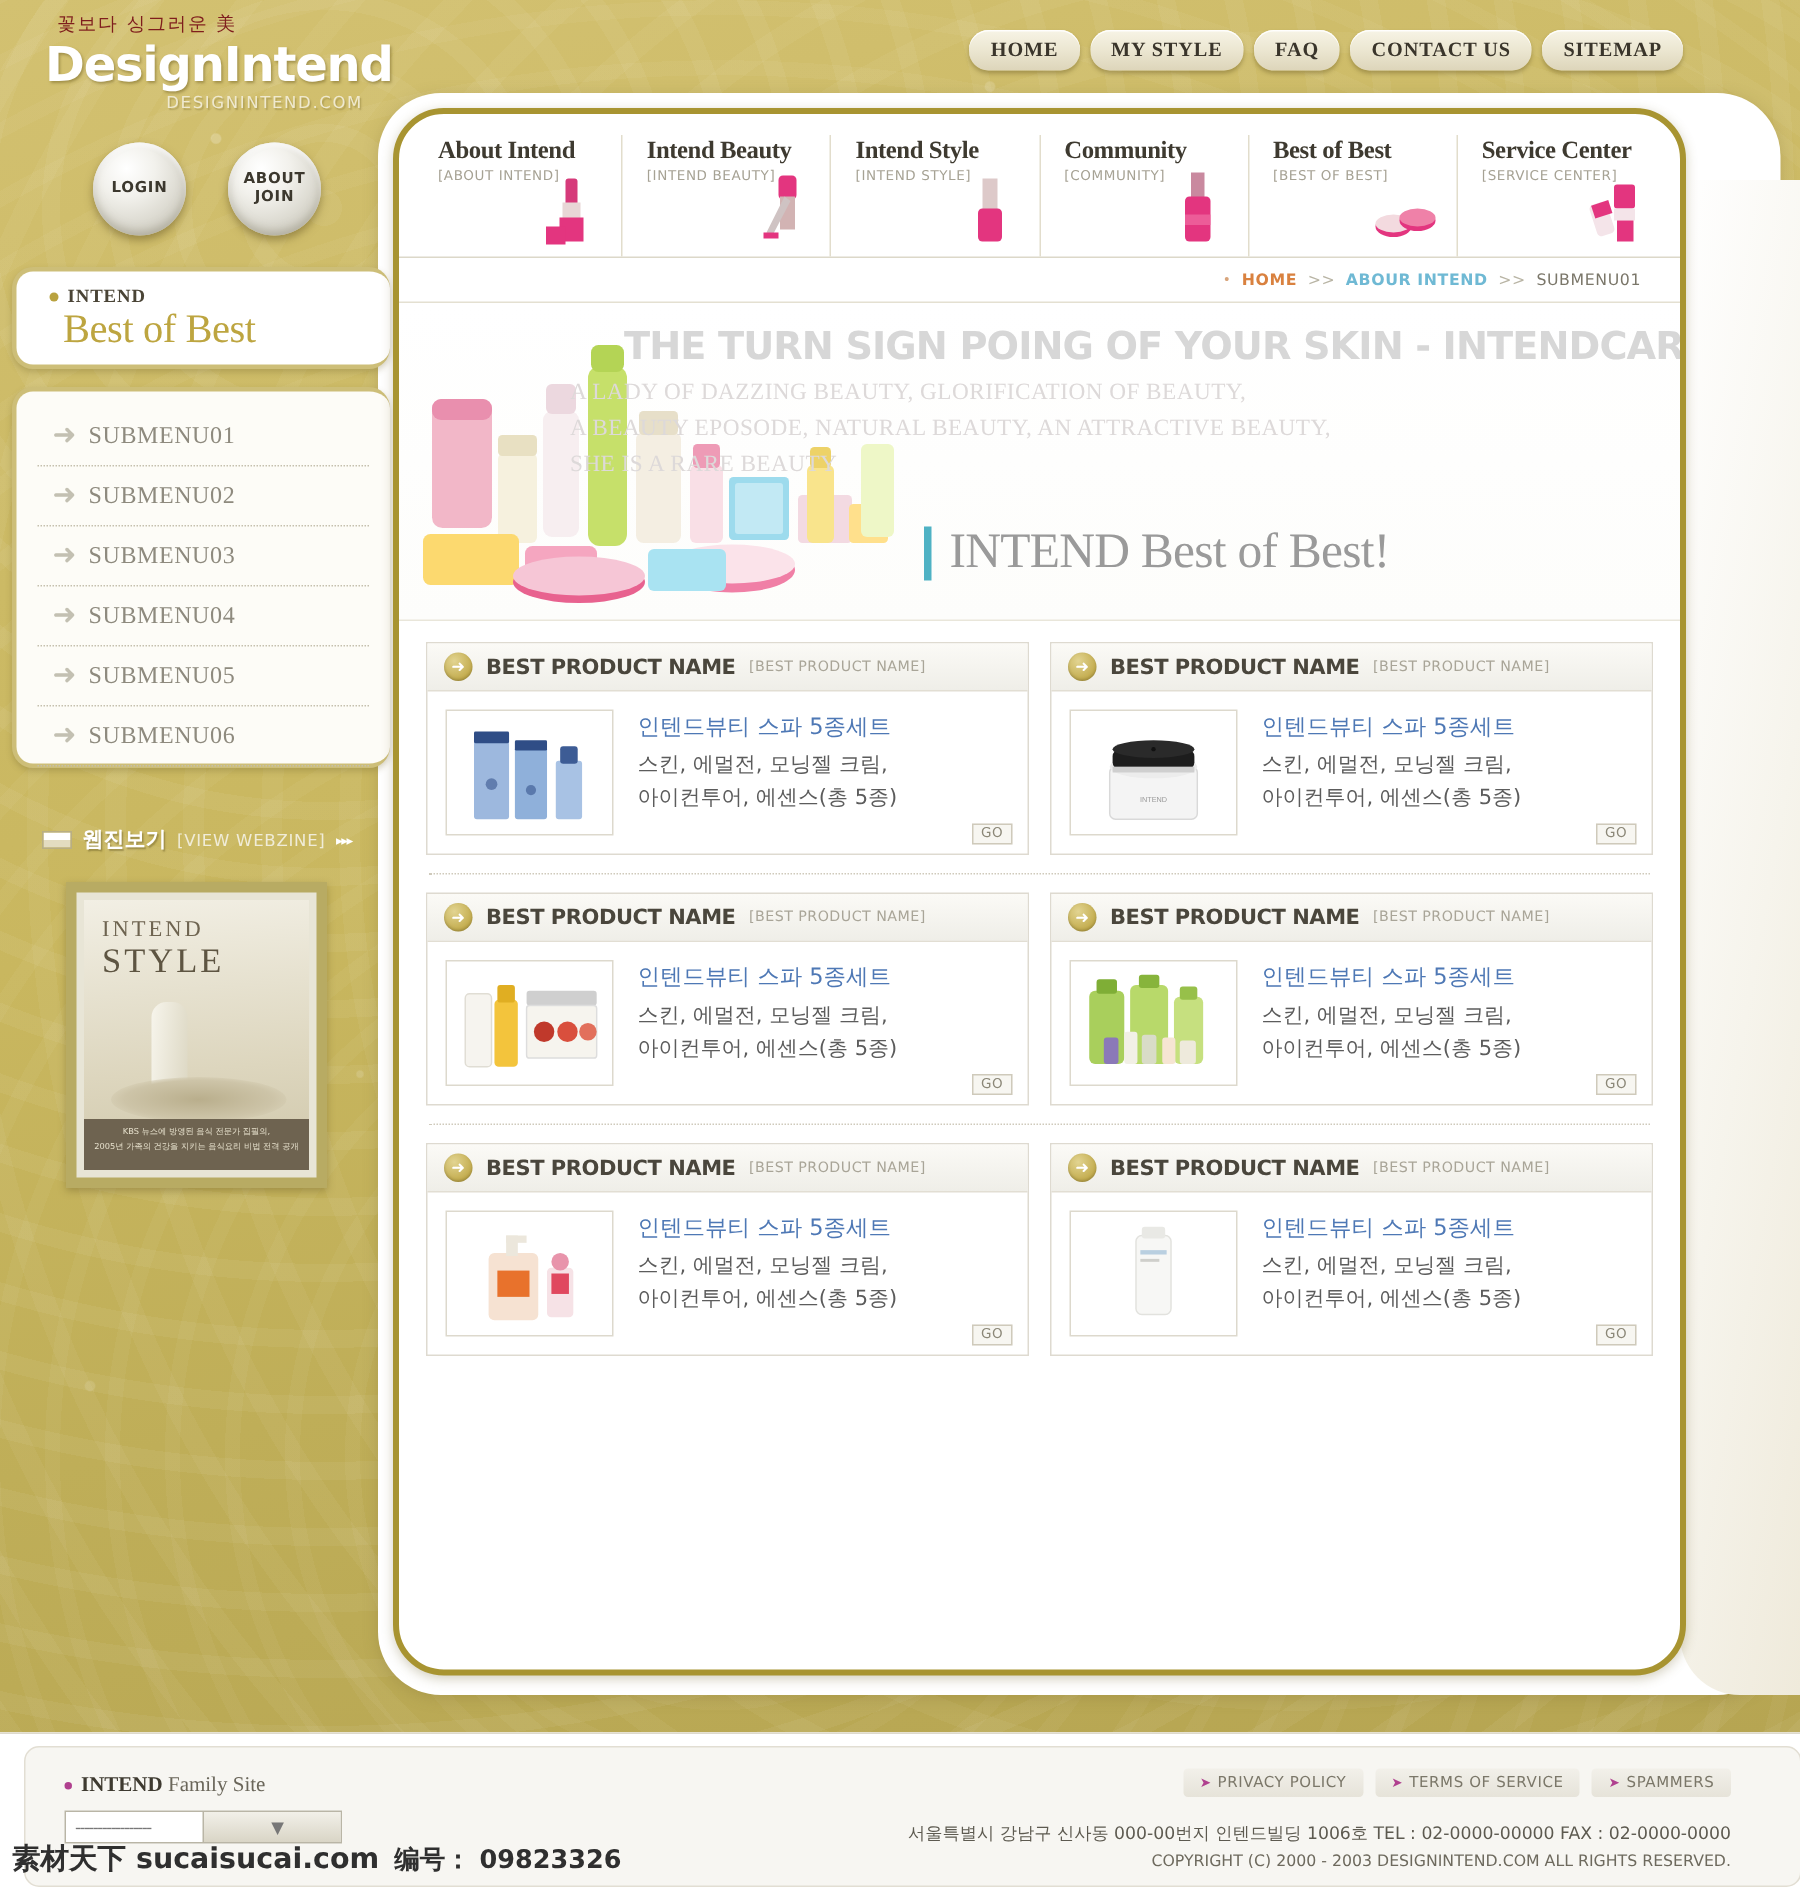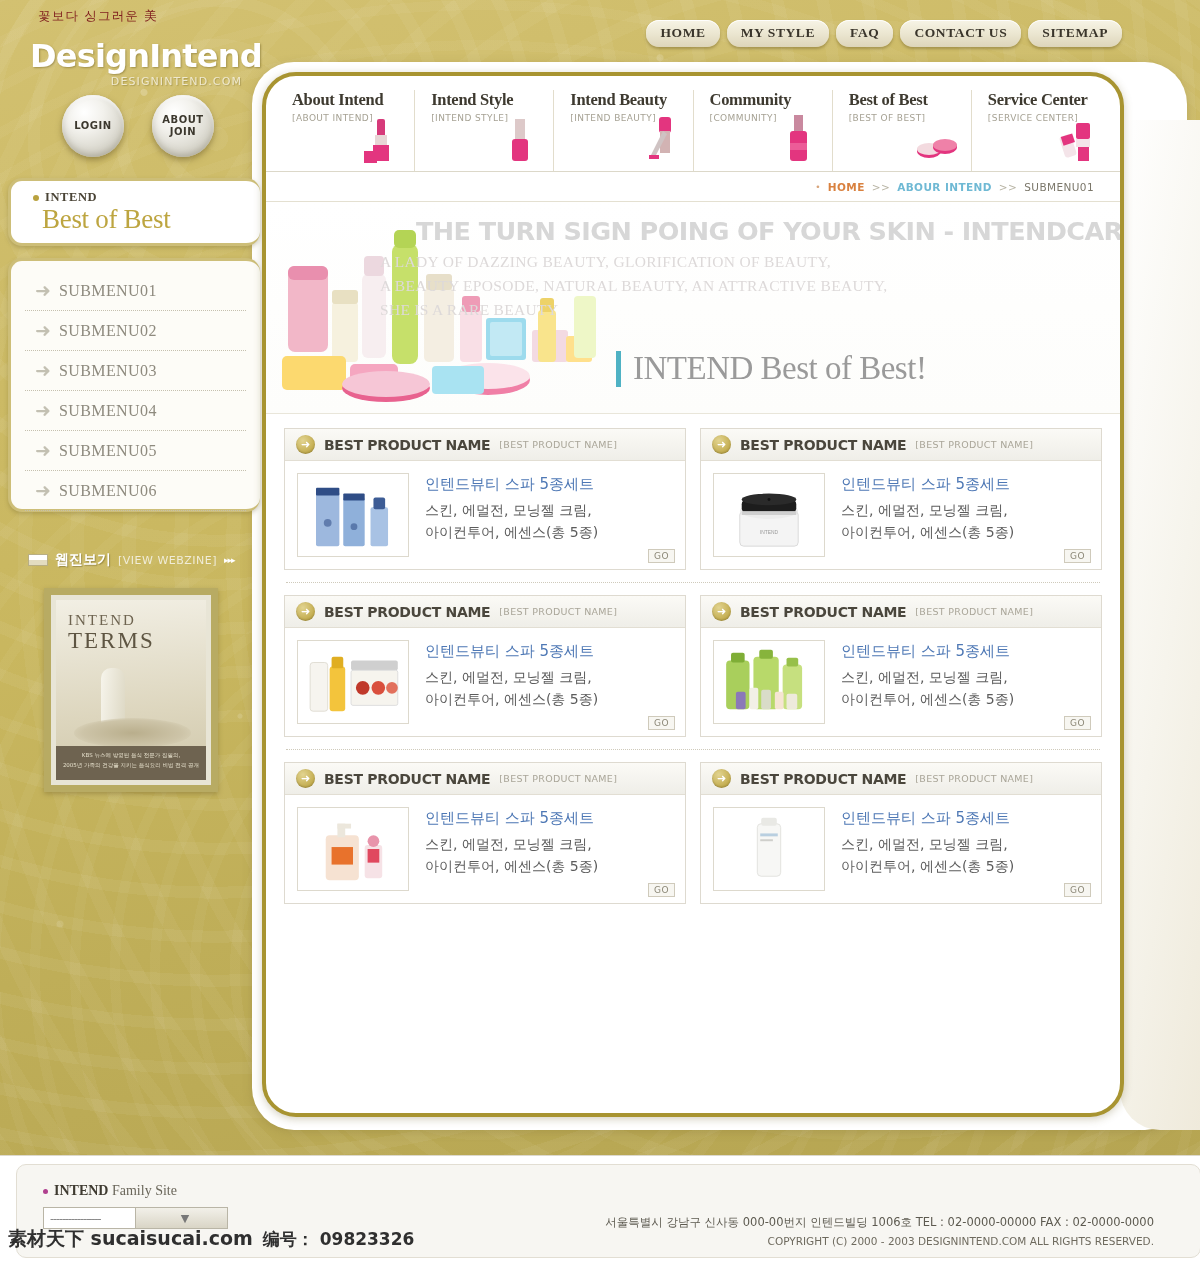--- a/index.html
+++ b/index.html
@@ -41,21 +41,21 @@
     position:absolute; left:1120px; top:120px; width:80px; height:1010px;
     background: linear-gradient(100deg,#ffffff 0%, #f6f4ec 55%, #efeadb 100%);
     border-radius:0 0 0 40px;
   }
 
   
   .logo-block { position:absolute; left:30px; top:8px; width:230px; }
   .logo-kr { color:#7f1d1d; font-size:12.5px; letter-spacing:1.2px; font-family:"DejaVu Sans", sans-serif; padding-left:8px; }
   .logo-main {
     color:#ffffff; font-size:32px; font-weight:bold; letter-spacing:-0.8px;
-    font-family:"DejaVu Sans", sans-serif; line-height:1.05; margin-top:15px;
+    font-family:"DejaVu Sans", sans-serif; line-height:1.05; margin-top:2px;
     text-shadow: 1px 1px 2px rgba(120,104,40,0.55);
   }
   .logo-sub {
     color:#efe9cf; font-size:11px; letter-spacing:1.1px; text-align:right;
     font-family:"DejaVu Sans", sans-serif; width:212px; margin-top:1px;
     text-shadow: 1px 1px 1px rgba(120,104,40,0.4);
   }
 
   .top-nav { position:absolute; right:78px; top:20px; display:flex; gap:7px; }
   .top-nav-btn {
@@ -324,21 +324,21 @@
   <span class="wz-icon"></span>
   <span class="wz-kr">웹진보기</span>
   <span class="wz-en">[VIEW WEBZINE]</span>
   <span class="wz-arrows">▸▸▸</span>
 </div>
 
 <div class="zine-frame">
   <div class="zine-inner">
     <div class="zine-img">
       <div class="zine-t1">INTEND</div>
-      <div class="zine-t2">TERMS</div>
+      <div class="zine-t2">STYLE</div>
       <div class="zine-bar">
         <div>KBS 뉴스에 방영된 음식 전문가 집필의,</div>
         <div>2005년 가족의 건강을 지키는 음식요리 비법 전격 공개</div>
       </div>
     </div>
   </div>
 </div>
 
 <div class="panel">
 
@@ -347,35 +347,35 @@
       <div class="mn-title">About Intend</div>
       <div class="mn-sub">[ABOUT INTEND]</div>
       <svg class="mn-icon" viewBox="0 0 44 54">
         <rect x="19" y="8" width="8" height="20" rx="2" fill="#d63a7a"></rect>
         <rect x="17" y="24" width="12" height="12" fill="#e8d6d6"></rect>
         <rect x="15" y="34" width="16" height="16" fill="#e3357f"></rect>
         <rect x="6" y="40" width="13" height="12" fill="#e3357f"></rect>
       </svg>
     </div>
     <div class="mainnav-item">
-      <div class="mn-title">Intend Style</div>
-      <div class="mn-sub">[INTEND STYLE]</div>
-      <svg class="mn-icon" viewBox="0 0 44 54">
-        <rect x="18" y="8" width="10" height="22" fill="#ddc9c9"></rect>
-        <rect x="15" y="28" width="16" height="22" rx="3" fill="#e3357f"></rect>
-      </svg>
-    </div>
-    <div class="mainnav-item">
       <div class="mn-title">Intend Beauty</div>
       <div class="mn-sub">[INTEND BEAUTY]</div>
       <svg class="mn-icon" viewBox="0 0 44 54">
         <rect x="22" y="6" width="12" height="16" rx="3" fill="#e3357f"></rect>
         <rect x="23" y="20" width="10" height="22" fill="#d2b3b3"></rect>
         <path d="M14 44 L26 20 L30 23 L18 46 Z" fill="#cfc3c3"></path>
         <rect x="12" y="44" width="10" height="4" fill="#e3357f"></rect>
+      </svg>
+    </div>
+    <div class="mainnav-item">
+      <div class="mn-title">Intend Style</div>
+      <div class="mn-sub">[INTEND STYLE]</div>
+      <svg class="mn-icon" viewBox="0 0 44 54">
+        <rect x="18" y="8" width="10" height="22" fill="#ddc9c9"></rect>
+        <rect x="15" y="28" width="16" height="22" rx="3" fill="#e3357f"></rect>
       </svg>
     </div>
     <div class="mainnav-item">
       <div class="mn-title">Community</div>
       <div class="mn-sub">[COMMUNITY]</div>
       <svg class="mn-icon" viewBox="0 0 44 54">
         <rect x="18" y="4" width="9" height="18" fill="#c9899f"></rect>
         <rect x="14" y="20" width="17" height="30" rx="3" fill="#e3357f"></rect>
         <rect x="14" y="32" width="17" height="7" fill="#ef6aa0" opacity="0.75"></rect>
       </svg>
@@ -654,20 +654,31 @@
 <div class="footer">
   <div class="footer-card">
     <div class="fam-label">
       <span class="fam-dot"></span><span class="fam-strong">INTEND</span><span> Family Site</span>
     </div>
     <div class="fam-select">
       <span>-----------------</span>
       <span class="fam-caret">▼</span>
     </div>
 
+    <div class="foot-links">
+      <div class="foot-link">
+        <b>➤</b><span>PRIVACY POLICY</span>
+      </div>
+      <div class="foot-link">
+        <b>➤</b><span>TERMS OF SERVICE</span>
+      </div>
+      <div class="foot-link">
+        <b>➤</b><span>SPAMMERS</span>
+      </div>
+    </div>
 
     <div class="foot-addr">
       <div>서울특별시  강남구 신사동 000-00번지 인텐드빌딩 1006호  TEL : 02-0000-00000  FAX : 02-0000-0000</div>
       <div class="foot-copy">COPYRIGHT (C) 2000 - 2003 DESIGNINTEND.COM  ALL RIGHTS RESERVED.</div>
     </div>
   </div>
 </div>
 
 <div class="watermark">
   <span>素材天下 sucaisucai.com</span>

